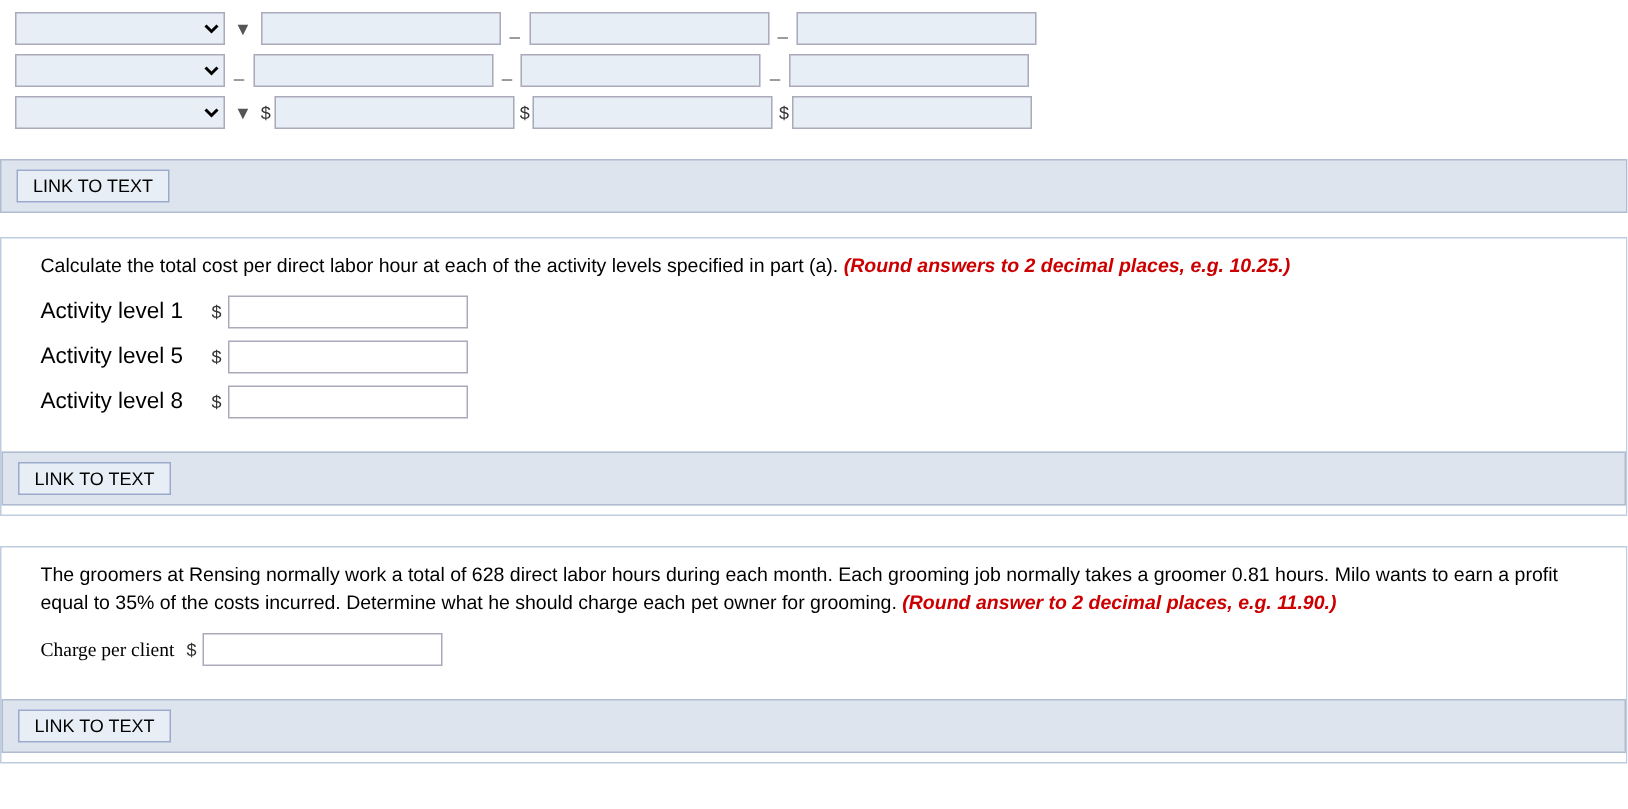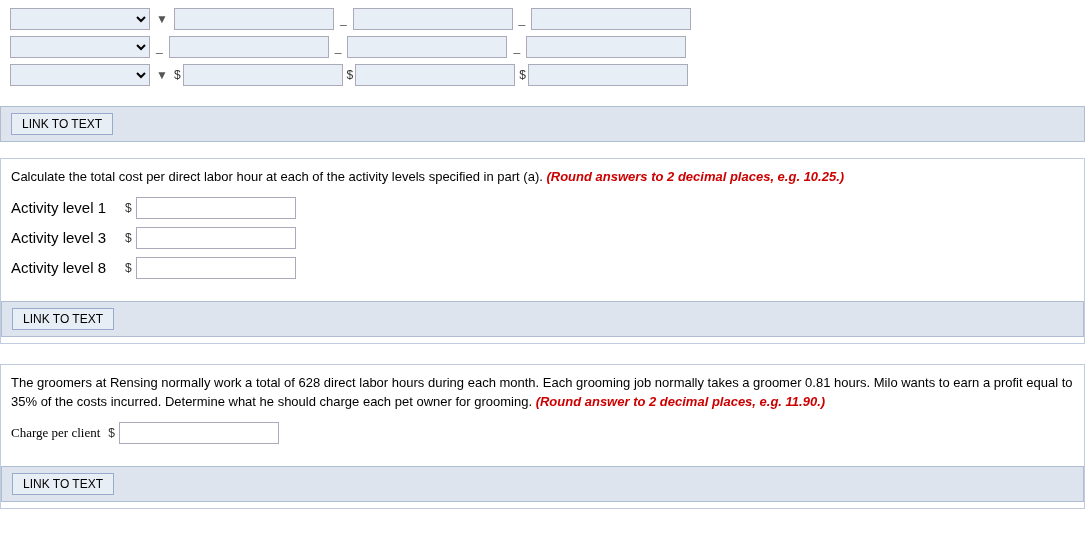--- a/index.html
+++ b/index.html
@@ -135,21 +135,21 @@
       font-size: 12px;
       padding: 1px 4px;
     }
 
     .section-wrapper {
       border: 1px solid #c0cce0;
       margin-bottom: 10px;
     }
 
     .inner-padding {
-      padding: 8px 10px;
+      padding: 8px 26px;
     }
   </style>
 </head>
 <body>
 
 <div class="top-section">
 
   <div class="row">
     <select class="dropdown">
       <option></option>
@@ -206,21 +206,21 @@
       <span>Calculate the total cost per direct labor hour at each of the activity levels specified in part (a). </span><span class="red-italic">(Round answers to 2 decimal places, e.g. 10.25.)</span>
     </p>
 
     <div class="activity-row">
       <span class="activity-label">Activity level 1</span>
       <span class="dollar-prefix">$</span>
       <input type="text" class="activity-input" value="" style="">
     </div>
 
     <div class="activity-row">
-      <span class="activity-label">Activity level 3</span>
+      <span class="activity-label">Activity level 5</span>
       <span class="dollar-prefix">$</span>
       <input type="text" class="activity-input" value="" style="">
     </div>
 
     <div class="activity-row">
       <span class="activity-label">Activity level 8</span>
       <span class="dollar-prefix">$</span>
       <input type="text" class="activity-input" value="" style="">
     </div>
   </div>

